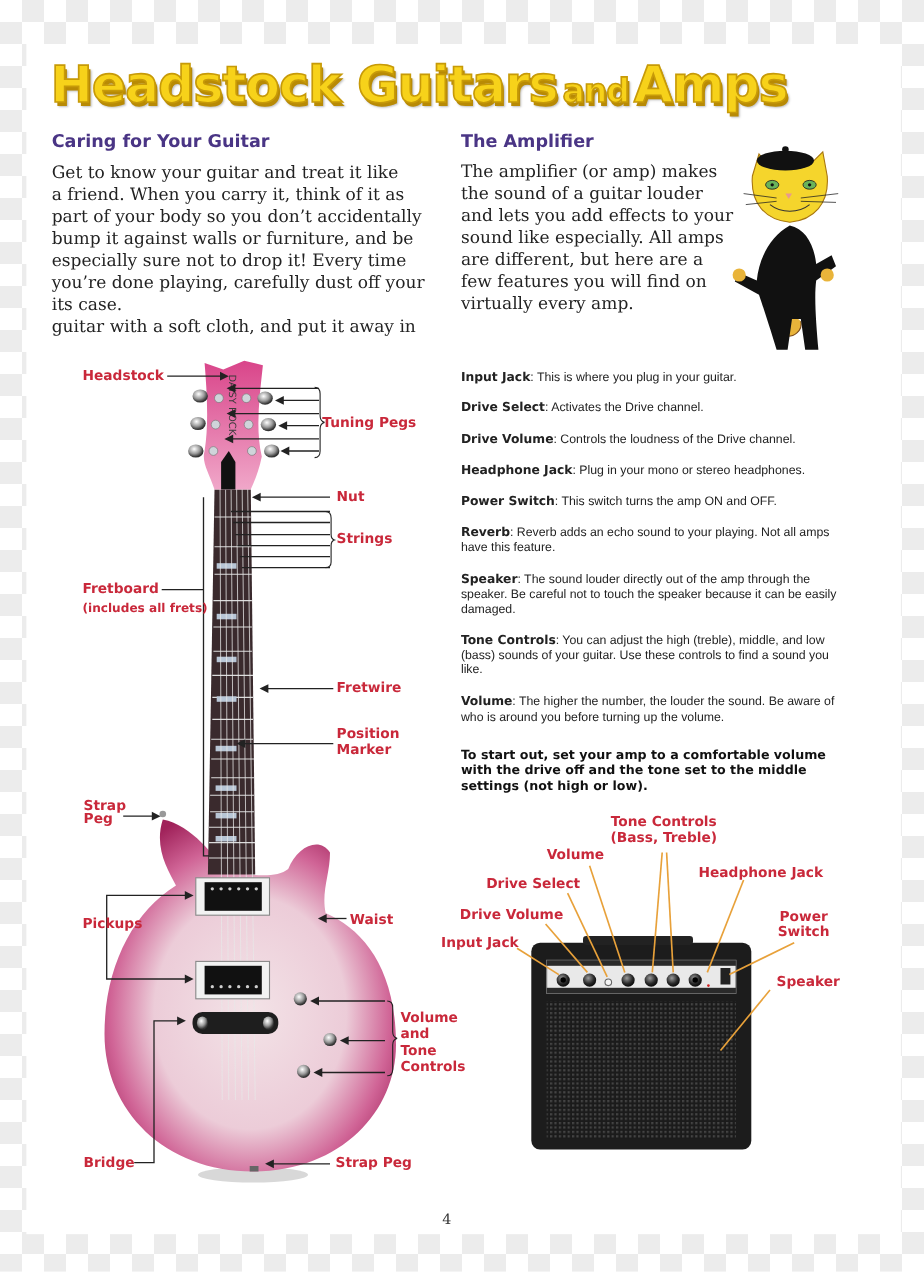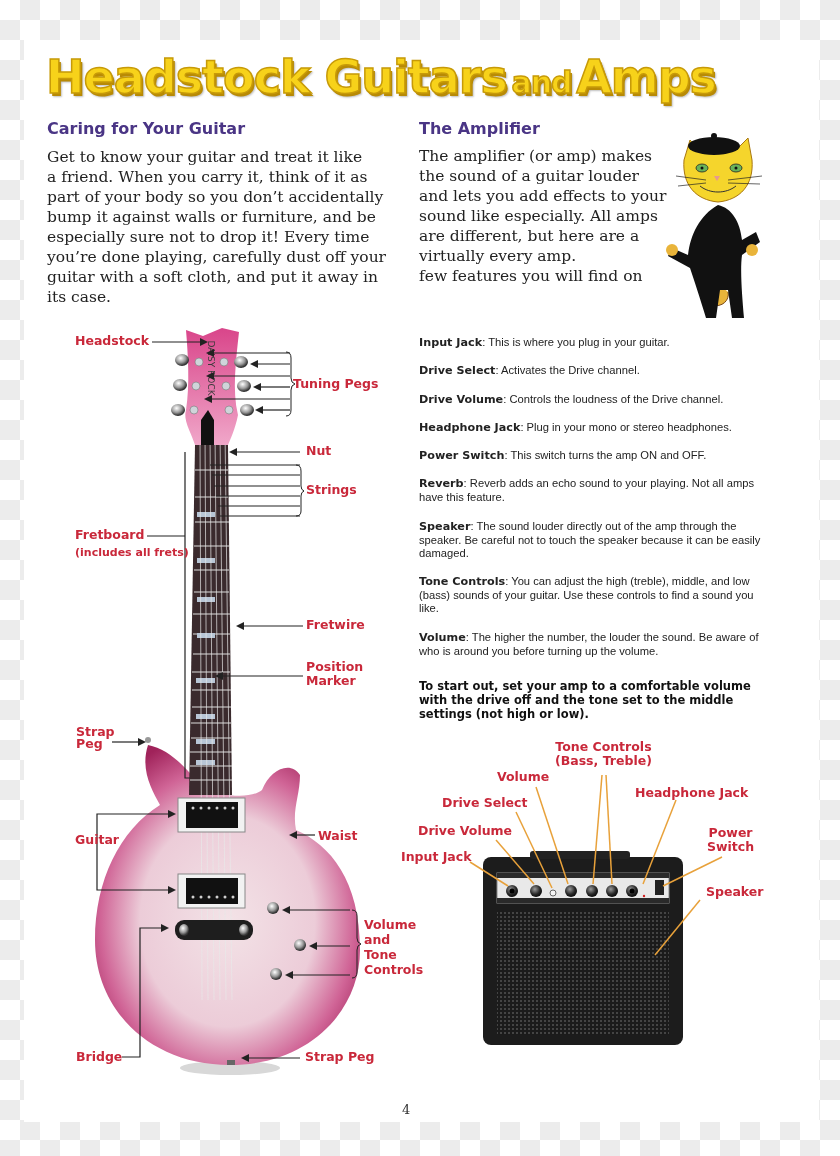--- a/index.html
+++ b/index.html
@@ -71,33 +71,33 @@
 </div>
 
 <div class="abs section-h" style="left:47px; top:119px;">Caring for Your Guitar</div>
 <div class="abs body-text" style="left:47px; top:147px; width:360px;">
   <div>Get to know your guitar and treat it like</div>
   <div>a friend. When you carry it, think of it as</div>
   <div>part of your body so you don’t accidentally</div>
   <div>bump it against walls or furniture, and be</div>
   <div>especially sure not to drop it! Every time</div>
   <div>you’re done playing, carefully dust off your</div>
+  <div>its case.</div>
   <div>guitar with a soft cloth, and put it away in</div>
-  <div>its case.</div>
 </div>
 
 <div class="abs section-h" style="left:419px; top:119px;">The Amplifier</div>
 <div class="abs body-text" style="left:419px; top:146px; width:270px;">
   <div>The amplifier (or amp) makes</div>
   <div>the sound of a guitar louder</div>
   <div>and lets you add effects to your</div>
   <div>sound like especially. All amps</div>
   <div>are different, but here are a</div>
+  <div>few features you will find on</div>
   <div>virtually every amp.</div>
-  <div>few features you will find on</div>
 </div>
 
 <svg width="840" height="1156" style="pointer-events:none;">
 
   <path d="M720,285 C705,290 700,300 712,305 C722,308 730,300 728,292" fill="#e9b43a" stroke="#7a4a1a" stroke-width="1"></path>
 
   <path d="M718,205 C700,215 690,235 688,255 L672,248 L668,256 L690,268 C694,280 700,298 706,318 L716,318 L720,290 L728,290 L732,318 L744,318 C742,295 740,270 742,255 L760,242 L756,232 L742,240 C740,222 732,208 718,205 Z" fill="#111"></path>
   <circle cx="672" cy="250" r="6" fill="#e9b43a"></circle>
   <circle cx="752" cy="250" r="6" fill="#e9b43a"></circle>
 
@@ -310,21 +310,21 @@
 <div class="abs lbl" style="left:75px; top:545px;"><small>(includes all frets)</small></div>
 <div class="abs lbl" style="left:306px; top:618px;">Fretwire</div>
 <div class="abs lbl" style="left:306px; top:660px;">
   <div>Position</div>
   <div>Marker</div>
 </div>
 <div class="abs lbl" style="left:76px; top:726px; line-height:12px;">
   <div>Strap</div>
   <div>Peg</div>
 </div>
-<div class="abs lbl" style="left:75px; top:833px;">Guitar</div>
+<div class="abs lbl" style="left:75px; top:833px;">Pickups</div>
 <div class="abs lbl" style="left:318px; top:829px;">Waist</div>
 <div class="abs lbl" style="left:364px; top:917px; line-height:15px;">
   <div>Volume</div>
   <div>and</div>
   <div>Tone</div>
   <div>Controls</div>
 </div>
 <div class="abs lbl" style="left:76px; top:1050px;">Bridge</div>
 <div class="abs lbl" style="left:305px; top:1050px;">Strap Peg</div>
 

